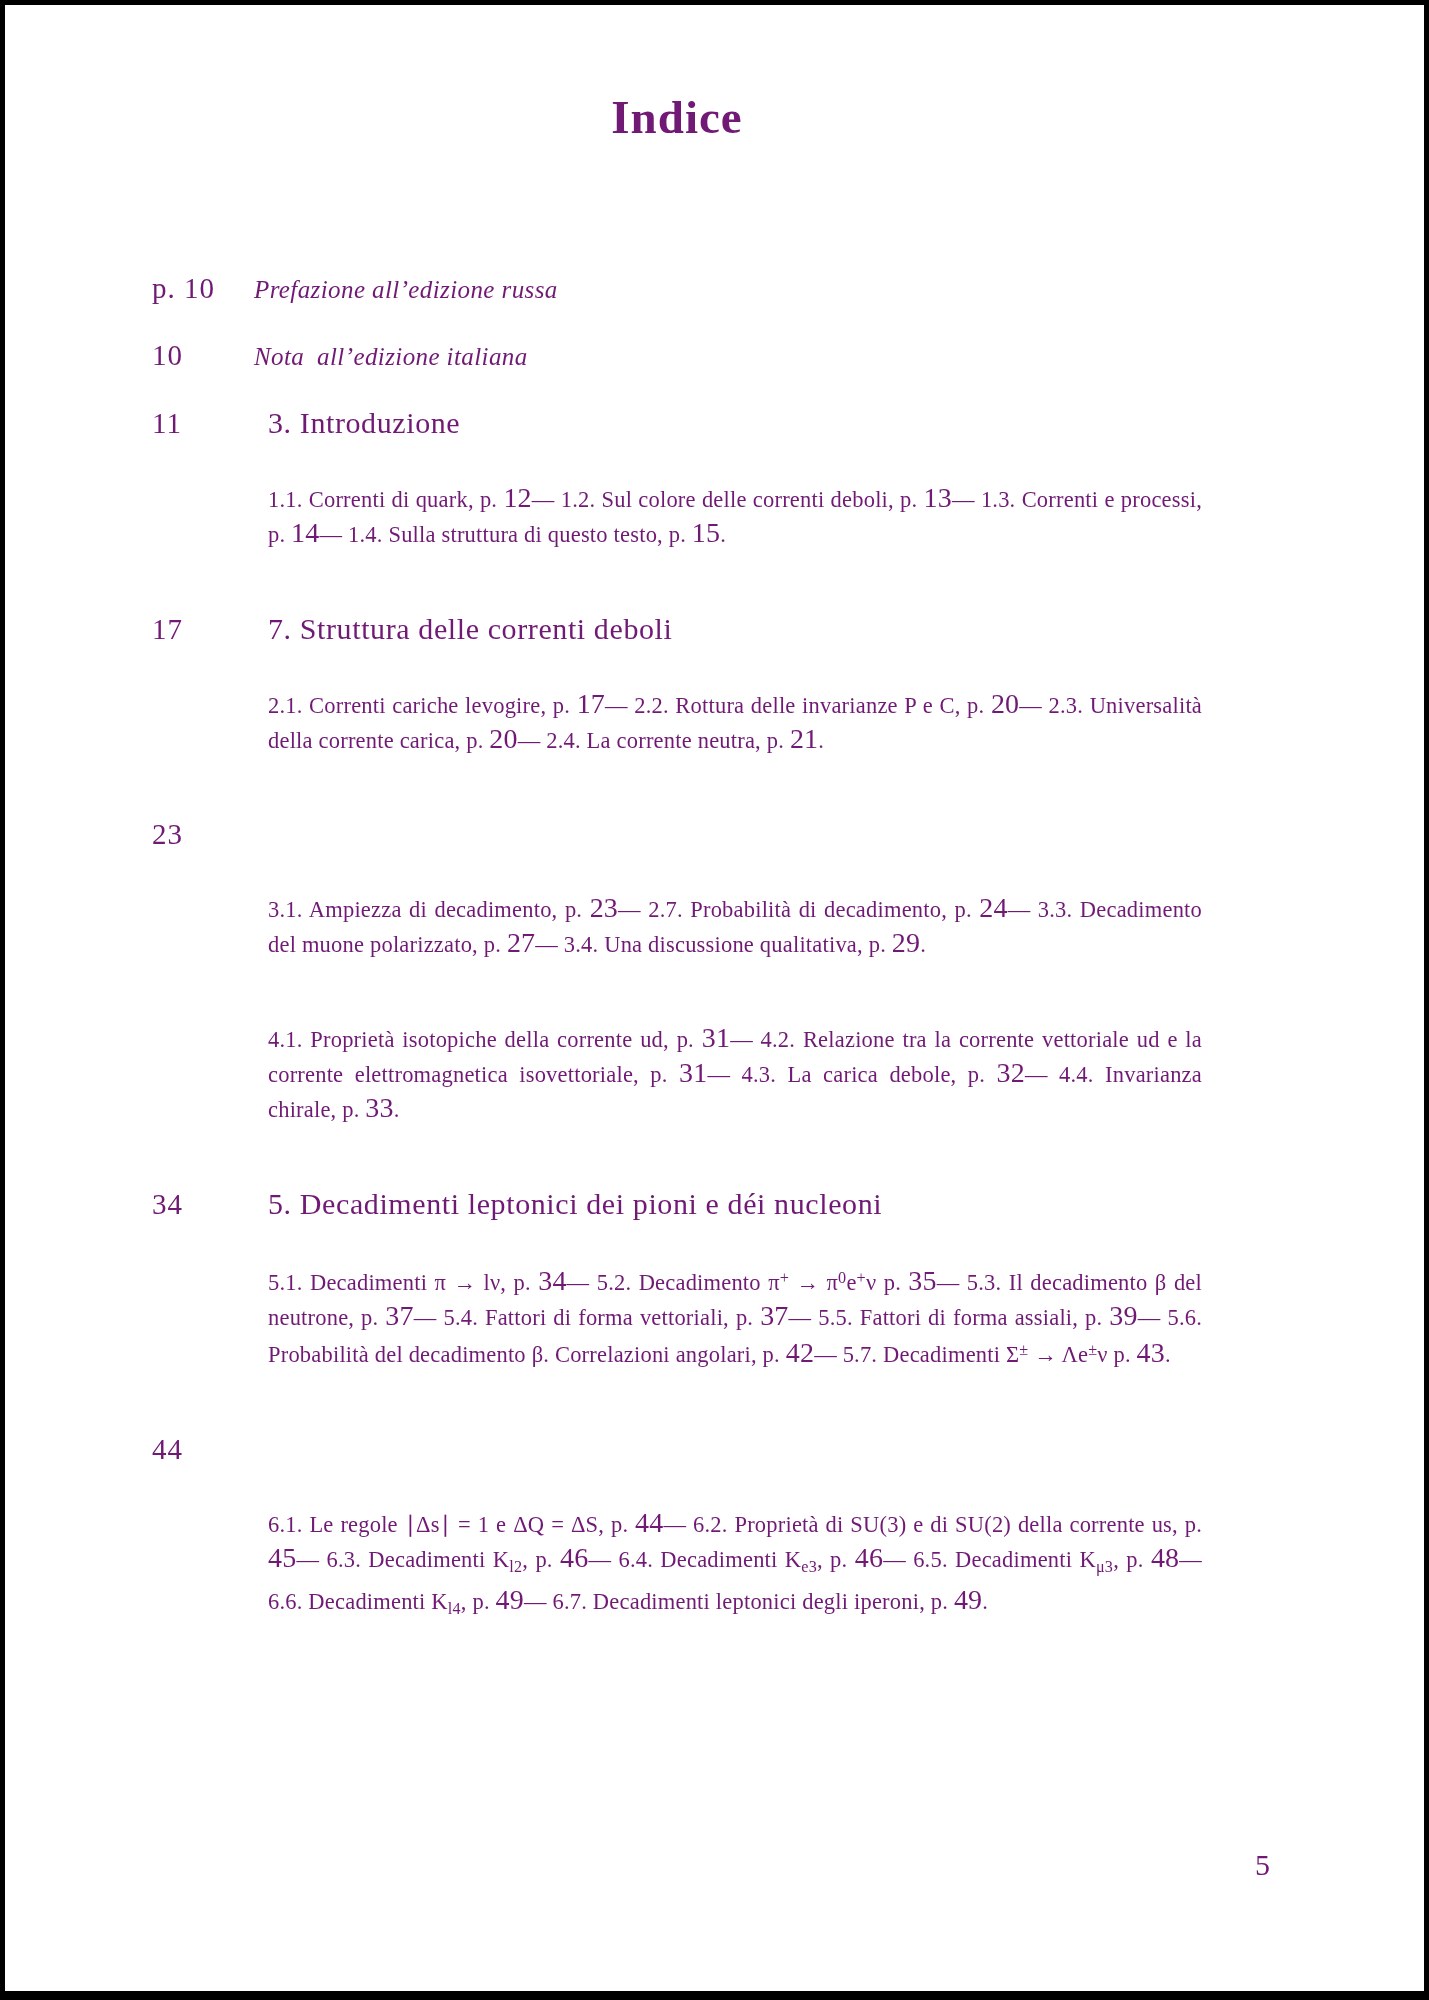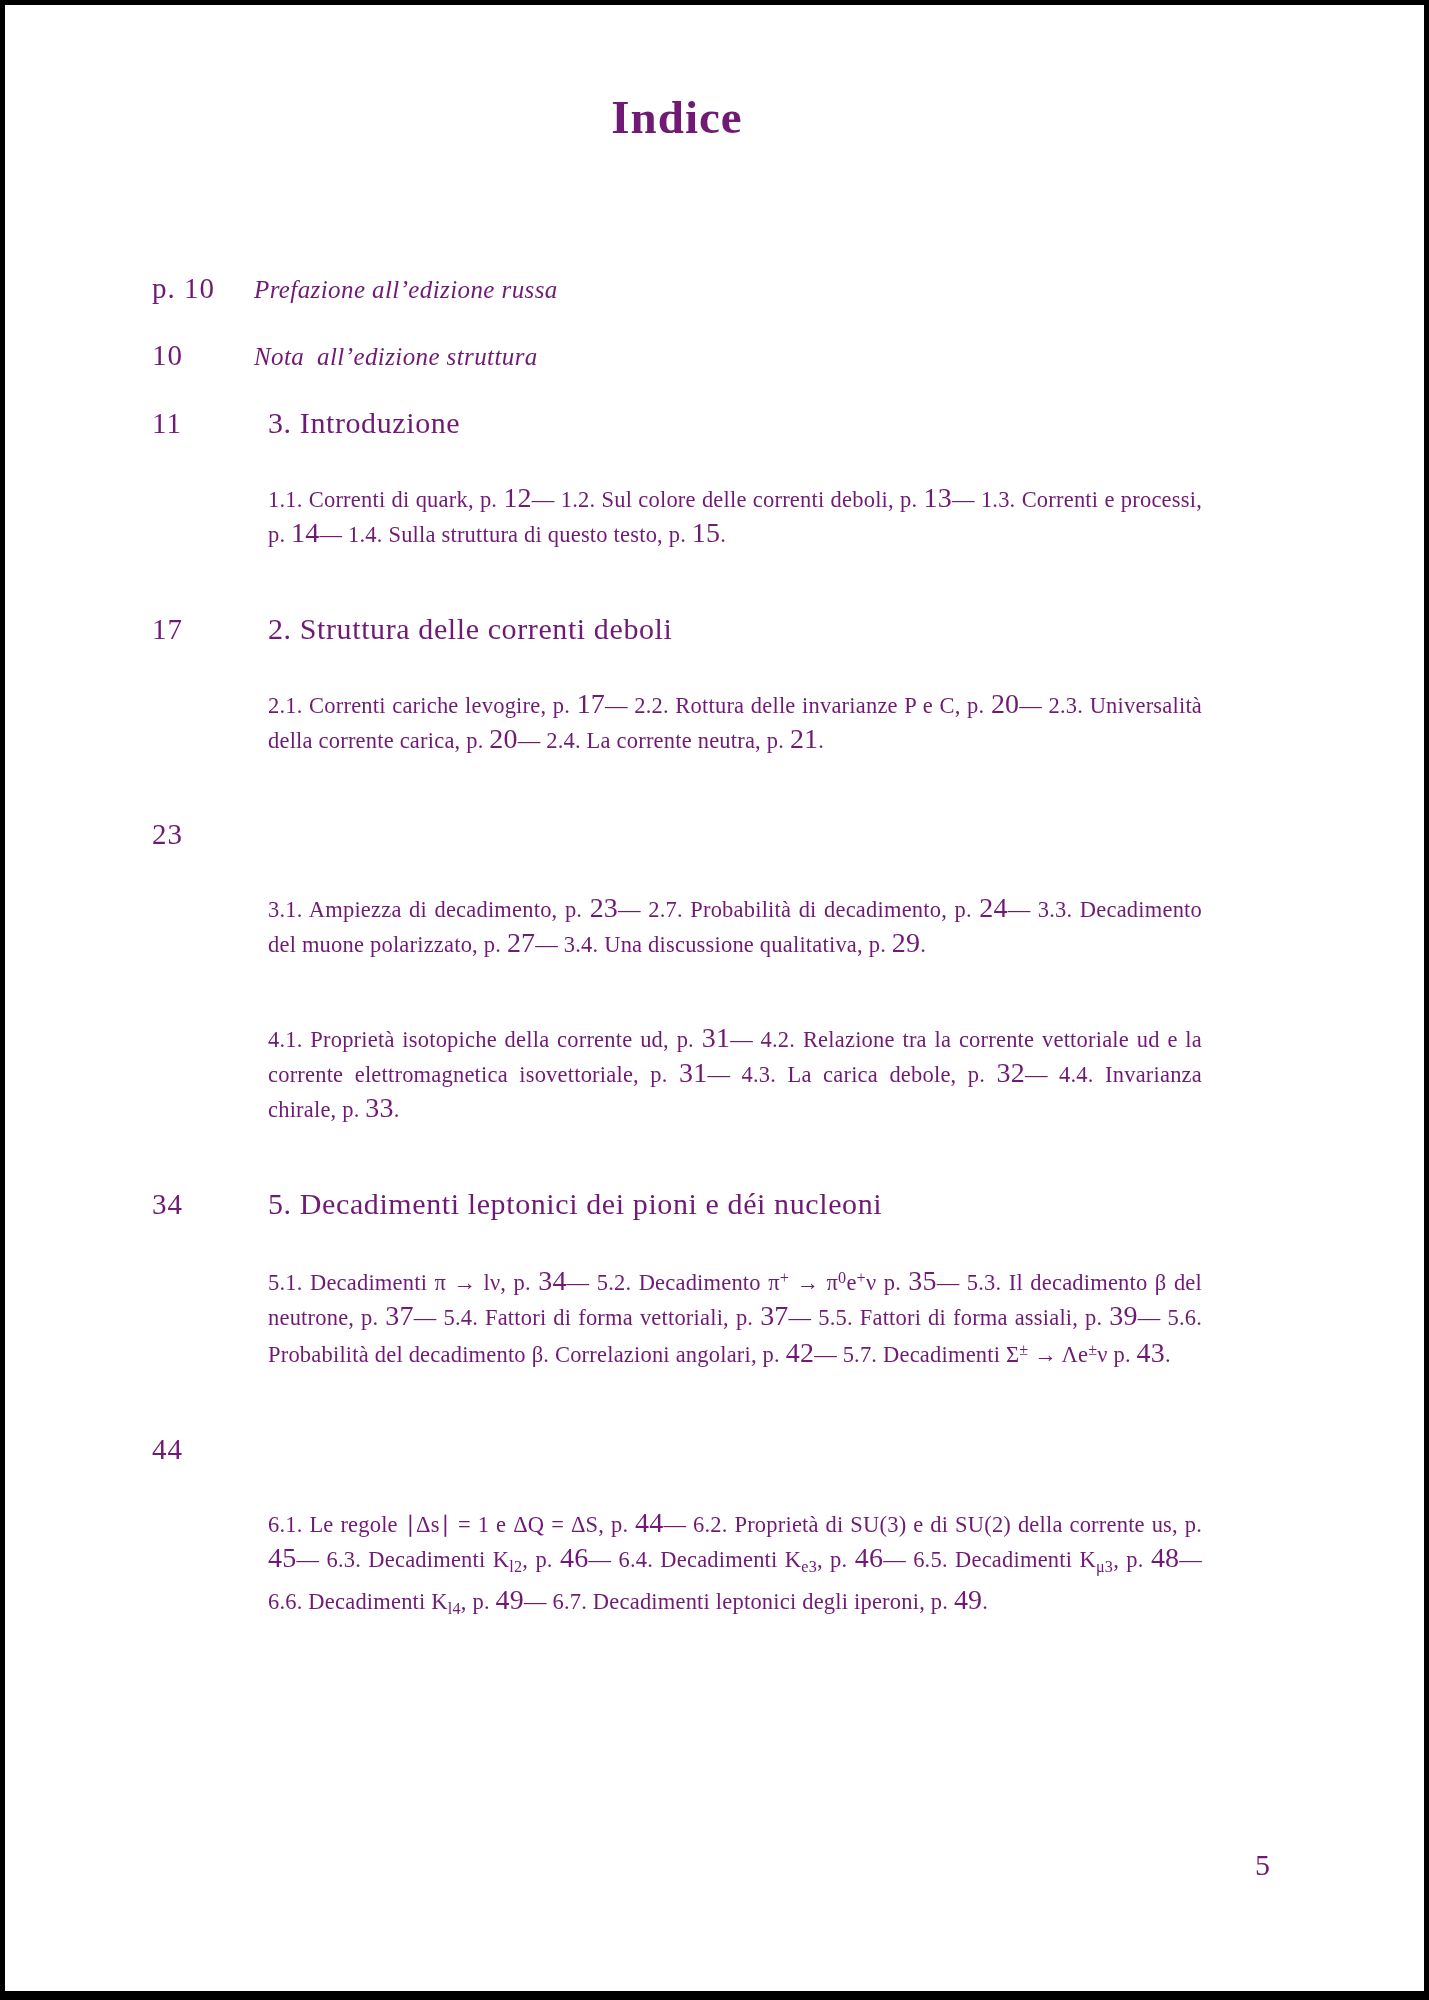--- a/index.html
+++ b/index.html
@@ -100,34 +100,34 @@
     <div class="entries">
         <div class="sec front">
           <div class="rowline">
             <div class="num">p. 10</div>
             <div class="ht"><span class="it">Prefazione all’edizione russa</span></div>
           </div>
         </div>
         <div class="sec front">
           <div class="rowline">
             <div class="num">10</div>
-            <div class="ht"><span class="it">Nota all’edizione struttura</span></div>
+            <div class="ht"><span class="it">Nota all’edizione italiana</span></div>
           </div>
         </div>
         <div class="sec chapter">
           <div class="rowline">
             <div class="num">11</div>
             <div class="ht"><span>3. Introduzione</span></div>
           </div>
           <div class="bodytext"><span>1.1. Correnti di quark, p. </span><span class="pg">12</span><span>— 1.2. Sul colore delle correnti deboli, p. </span><span class="pg">13</span><span>— 1.3. Correnti e processi, p. </span><span class="pg">14</span><span>— 1.4. Sulla struttura di questo testo, p. </span><span class="pg">15</span><span>.</span></div>
         </div>
         <div class="sec chapter">
           <div class="rowline">
             <div class="num">17</div>
-            <div class="ht"><span>2. Struttura delle correnti deboli</span></div>
+            <div class="ht"><span>7. Struttura delle correnti deboli</span></div>
           </div>
           <div class="bodytext"><span>2.1. Correnti cariche levogire, p. </span><span class="pg">17</span><span>— 2.2. Rottura delle invarianze </span><span class="it">P</span><span> e </span><span class="it">C</span><span>, p. </span><span class="pg">20</span><span>— 2.3. Universalità della corrente carica, p. </span><span class="pg">20</span><span>— 2.4. La corrente neutra, p. </span><span class="pg">21</span><span>.</span></div>
         </div>
         <div class="sec chapter">
           <div class="rowline">
             <div class="num">23</div>
           </div>
           <div class="bodytext"><span>3.1. Ampiezza di decadimento, p. </span><span class="pg">23</span><span>— 2.7. Probabilità di decadimento, p. </span><span class="pg">24</span><span>— 3.3. Decadimento del muone polarizzato, p. </span><span class="pg">27</span><span>— 3.4. Una discussione qualitativa, p. </span><span class="pg">29</span><span>.</span></div>
         </div>
         <div class="sec chapter">

